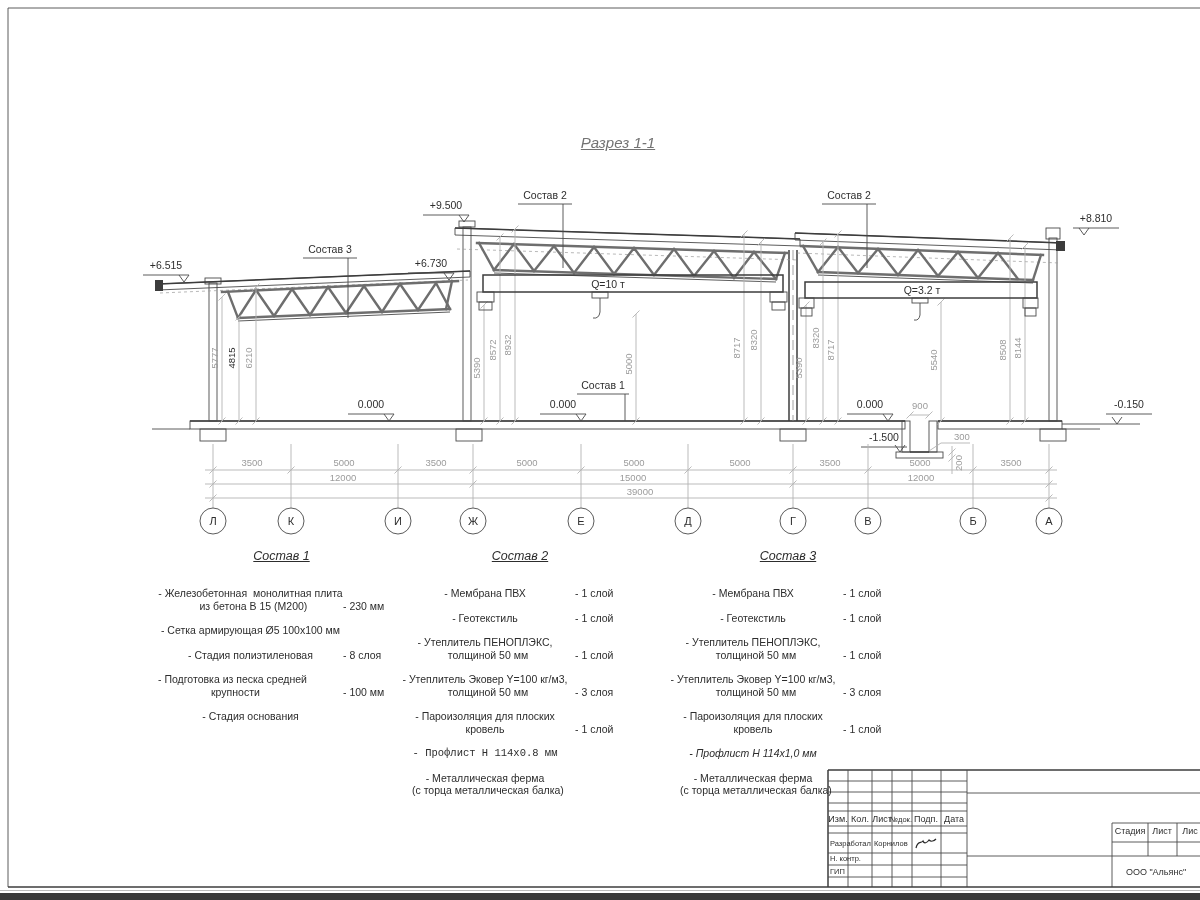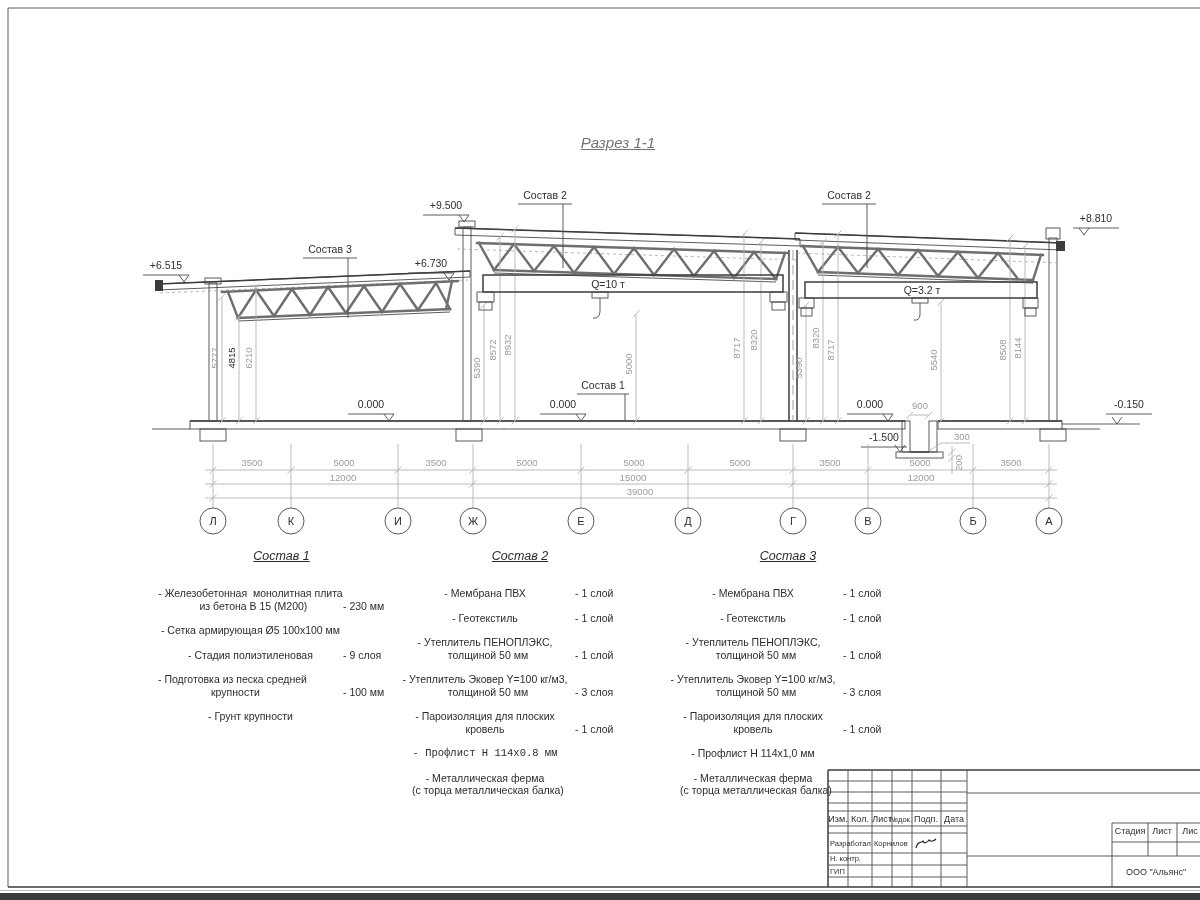--- a/index.html
+++ b/index.html
@@ -374,29 +374,29 @@
           <div class="nm">- Железобетонная  монолитная плита
   из бетона В 15 (М200)</div>
           <div class="qt">- 230 мм</div>
         </div>
         <div class="comp-item" style="grid-template-columns: 1fr 62px;">
           <div class="nm">- Сетка армирующая Ø5 100x100 мм</div>
           <div class="qt"></div>
         </div>
         <div class="comp-item" style="grid-template-columns: 1fr 62px;">
           <div class="nm">- Стадия полиэтиленовая</div>
-          <div class="qt">-  9 слоя</div>
+          <div class="qt">-  8 слоя</div>
         </div>
         <div class="comp-item" style="grid-template-columns: 1fr 62px; gap: 36px;">
           <div class="nm">- Подготовка из песка средней
   крупности</div>
           <div class="qt">- 100 мм</div>
         </div>
         <div class="comp-item" style="grid-template-columns: 1fr 62px;">
-          <div class="nm">- Грунт крупности</div>
+          <div class="nm">- Стадия основания</div>
           <div class="qt"></div>
         </div>
       </div>
       <div class="comp" style="left: 395px; top: 549px; width: 250px;">
         <div class="comp-title">Состав 2</div>
         <div class="comp-item" style="grid-template-columns: 1fr 70px;">
           <div class="nm">- Мембрана ПВХ</div>
           <div class="qt">- 1 слой</div>
         </div>
         <div class="comp-item" style="grid-template-columns: 1fr 70px;">
@@ -444,21 +444,21 @@
         </div>
         <div class="comp-item" style="grid-template-columns: 1fr 70px;">
           <div class="nm">- Утеплитель Эковер Y=100 кг/м3,
   толщиной 50 мм</div>
           <div class="qt">- 3 слоя</div>
         </div>
         <div class="comp-item" style="grid-template-columns: 1fr 70px;">
           <div class="nm">- Пароизоляция для плоских кровель</div>
           <div class="qt">- 1 слой</div>
         </div>
-        <div class="comp-item" style="grid-template-columns: 1fr 70px;">
+        <div class="comp-item" style="grid-template-columns: 1fr 70px; font-style: italic;">
           <div class="nm">- Профлист Н 114х1,0 мм</div>
           <div class="qt"></div>
         </div>
         <div class="comp-item" style="grid-template-columns: 1fr 70px;">
           <div class="nm">- Металлическая ферма
   (с торца металлическая балка)</div>
           <div class="qt"></div>
         </div>
       </div>
     </div>

